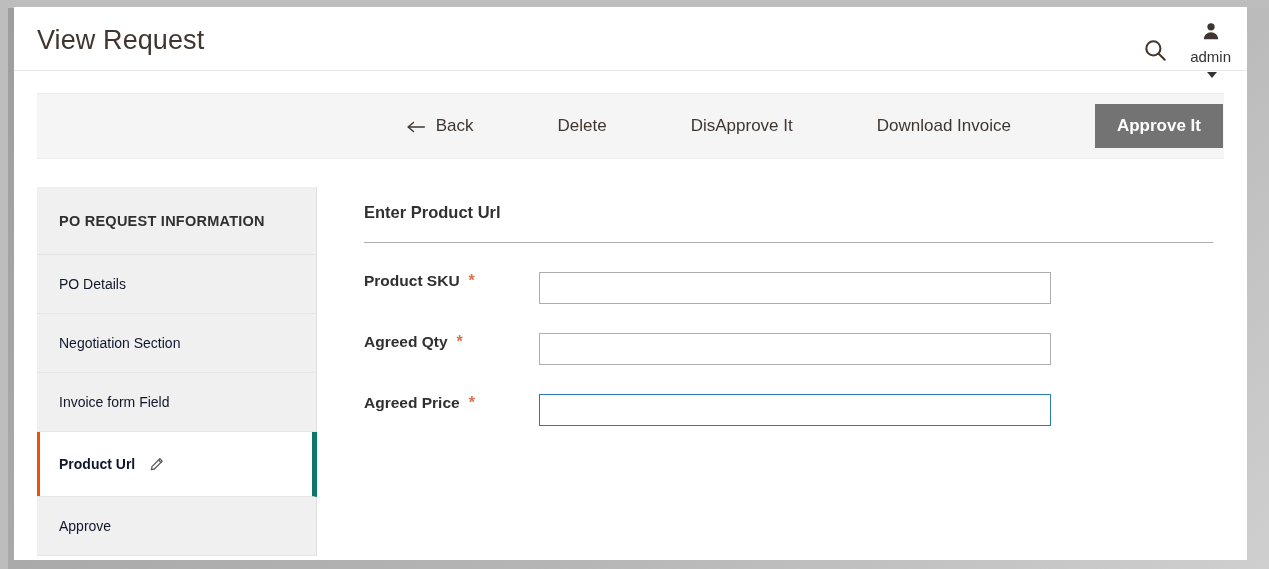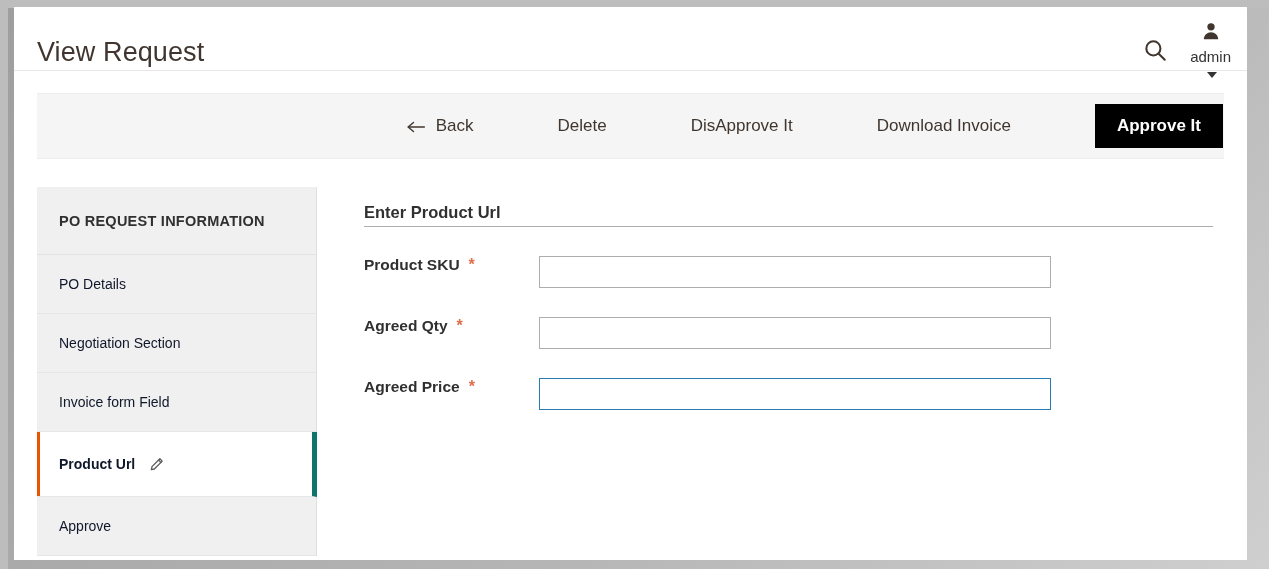--- a/index.html
+++ b/index.html
@@ -44,21 +44,21 @@
   
   .admin-header {
     position: relative;
     height: 63px;
     border-bottom: 1px solid #e8e8e8;
     background: #ffffff;
   }
   .page-title {
     position: absolute;
     left: 23px;
-    top: 30px;
+    top: 18px;
     font-size: 27px;
     font-weight: 400;
     color: #41362f;
     letter-spacing: 0.1px;
   }
   .header-right {
     position: absolute;
     right: 12px;
     top: 12px;
     display: flex;
@@ -119,21 +119,21 @@
     align-items: center;
     gap: 10px;
     white-space: nowrap;
   }
   .back-arrow {
     display: inline-block;
     width: 20px; height: 14px;
     color: #41362f;
   }
   .action-primary {
-    background: #000000;
+    background: #737373;
     color: #ffffff;
     border: 0;
     font-family: "Liberation Sans", sans-serif;
     font-size: 17px;
     font-weight: 700;
     padding: 12px 22px;
     height: 44px;
     margin-right: 1px;
     cursor: pointer;
     white-space: nowrap;
@@ -199,21 +199,21 @@
 
   
   .form-panel {
     flex: 1;
     padding: 16px 0 0 47px;
   }
   .fieldset-legend {
     font-size: 16.5px;
     font-weight: 700;
     color: #303030;
-    padding-bottom: 4px;
+    padding-bottom: 20px;
     border-bottom: 1px solid #adadad;
     margin-right: 11px;
   }
   .field-row {
     display: flex;
     align-items: flex-start;
     margin-top: 29px;
   }
   .field-label {
     width: 175px;

